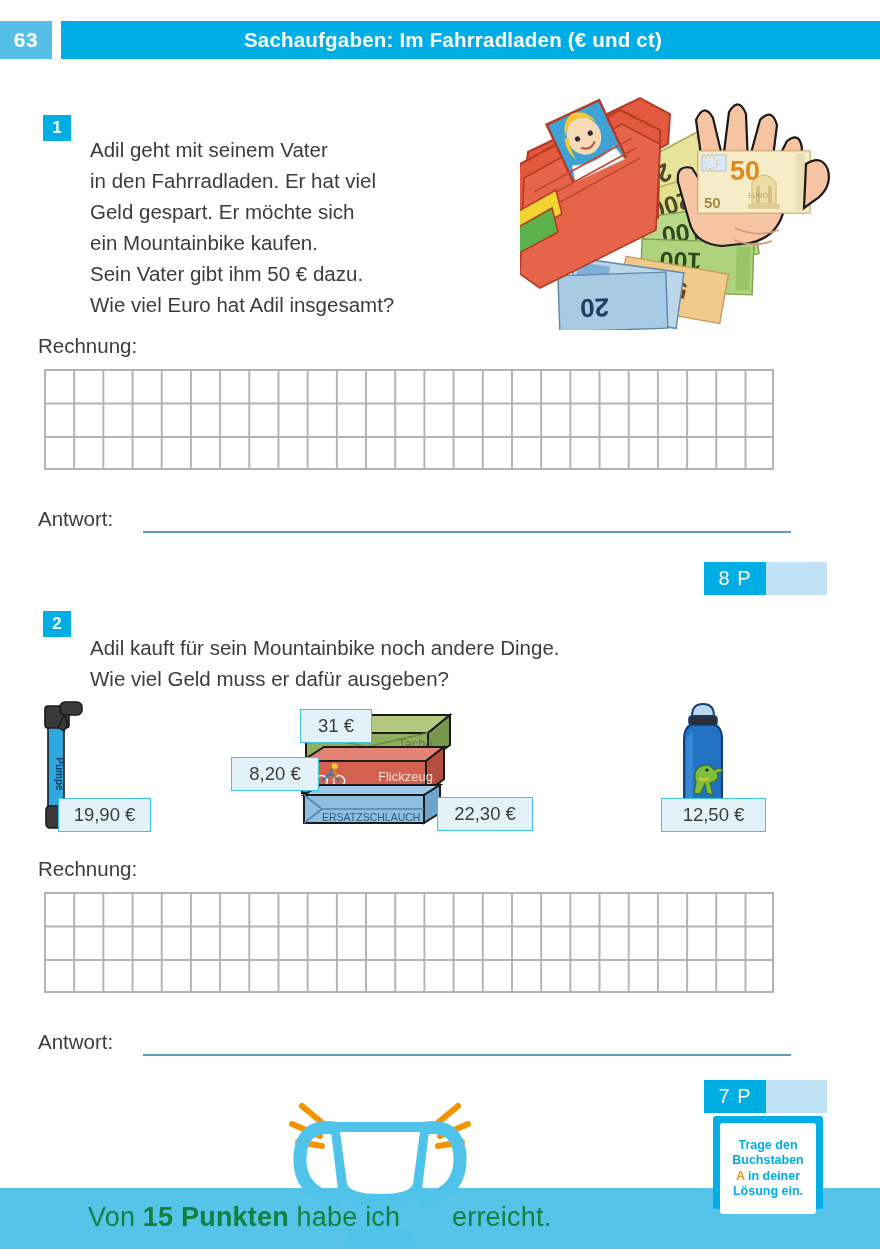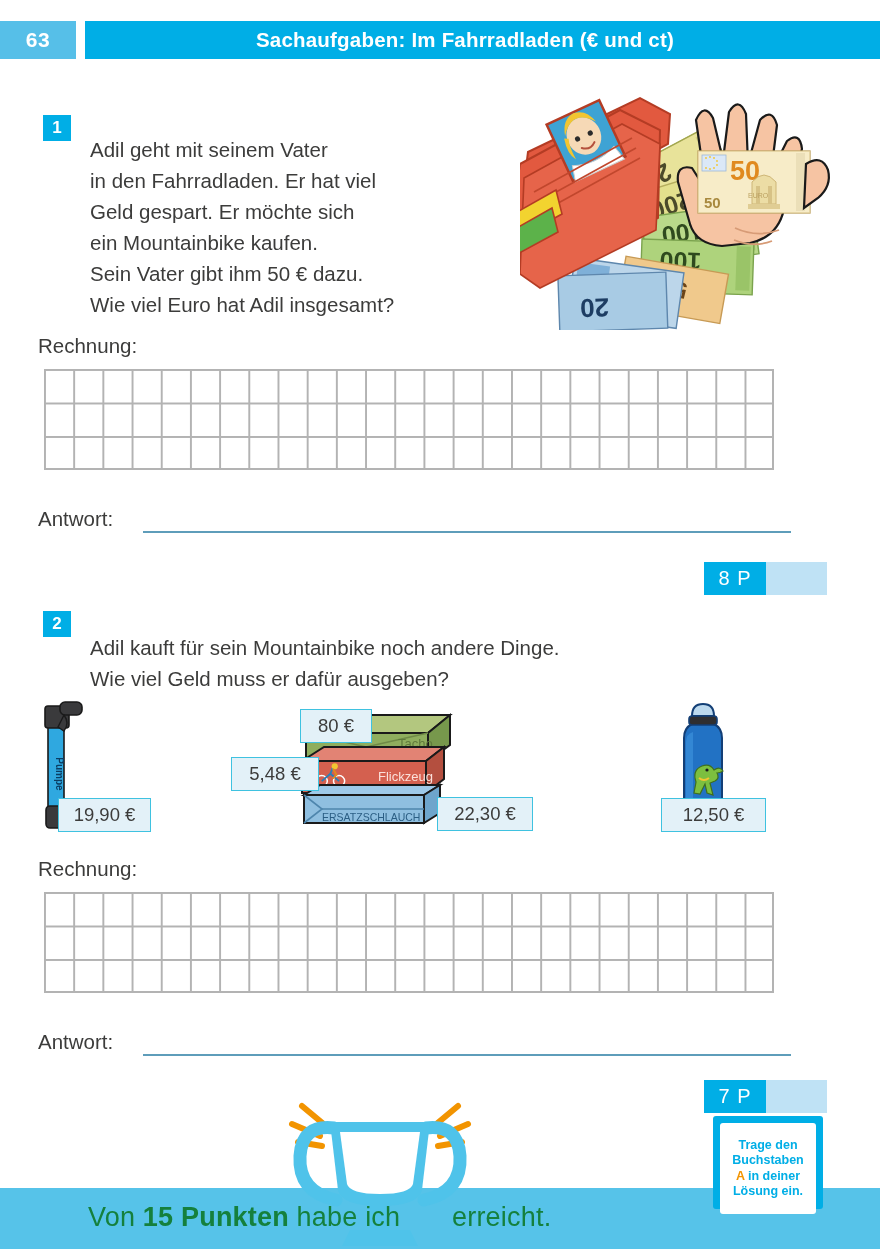--- a/index.html
+++ b/index.html
@@ -16,21 +16,21 @@
 
   
   .header {
     position: absolute;
     left: 0; top: 21px;
     width: 880px; height: 38px;
     display: flex;
     align-items: stretch;
   }
   .page-number {
-    width: 76px;
+    width: 52px;
     background: #56bfe8;
     color: #ffffff;
     font-size: 21px;
     font-weight: bold;
     display: flex;
     align-items: center;
     justify-content: center;
     letter-spacing: 0.5px;
   }
   .header-gap { width: 9px; background: #ffffff; }
@@ -388,22 +388,22 @@
     <g>
       <path d="M4 90 L20 80 L140 80 L124 90 Z" fill="#9ec9e8" stroke="#1a1a1a" stroke-width="2"></path>
       <path d="M4 90 L124 90 L124 118 L4 118 Z" fill="#8fbfe0" stroke="#1a1a1a" stroke-width="2"></path>
       <path d="M124 90 L140 80 L140 108 L124 118 Z" fill="#6ea5cc" stroke="#1a1a1a" stroke-width="2"></path>
       <path d="M4 90 L22 104 L4 118" fill="none" stroke="#4e86ad" stroke-width="1.6"></path>
       <path d="M22 104 L124 104" stroke="#4e86ad" stroke-width="1.4"></path>
       <text x="22" y="116" font-family="Liberation Sans, sans-serif" font-size="10.5" fill="#2b5e84">ERSATZSCHLAUCH</text>
     </g>
   </svg>
 </div>
-<div class="price-tag" style="left:300px; top:709px; width:72px;">80 €</div>
-<div class="price-tag" style="left:231px; top:757px; width:88px;">5,48 €</div>
+<div class="price-tag" style="left:300px; top:709px; width:72px;">31 €</div>
+<div class="price-tag" style="left:231px; top:757px; width:88px;">8,20 €</div>
 <div class="price-tag" style="left:437px; top:797px; width:96px;">22,30 €</div>
 
 <div class="bottle-img">
   <svg width="62" height="128" viewBox="0 0 62 128" xmlns="http://www.w3.org/2000/svg">
     <path d="M12 36 q0 -10 8 -14 l0 -4 q0 -12 11 -12 q11 0 11 12 l0 4 q8 4 8 14 l0 78 q0 10 -10 10 l-18 0 q-10 0 -10 -10 Z" fill="#2272c4" stroke="#133f76" stroke-width="2"></path>
     <path d="M20 14 q0 -12 11 -12 q11 0 11 12 z" fill="#bcd9ee" stroke="#133f76" stroke-width="2"></path>
     <rect x="17" y="14" width="28" height="9" rx="3" fill="#2f2f31" stroke="#133f76" stroke-width="1.6"></rect>
     <path d="M14 40 q0 -8 7 -10 l0 76 q-7 -2 -7 -10 Z" fill="#3a90db" opacity="0.7"></path>
 
     <g transform="translate(18,62)">

